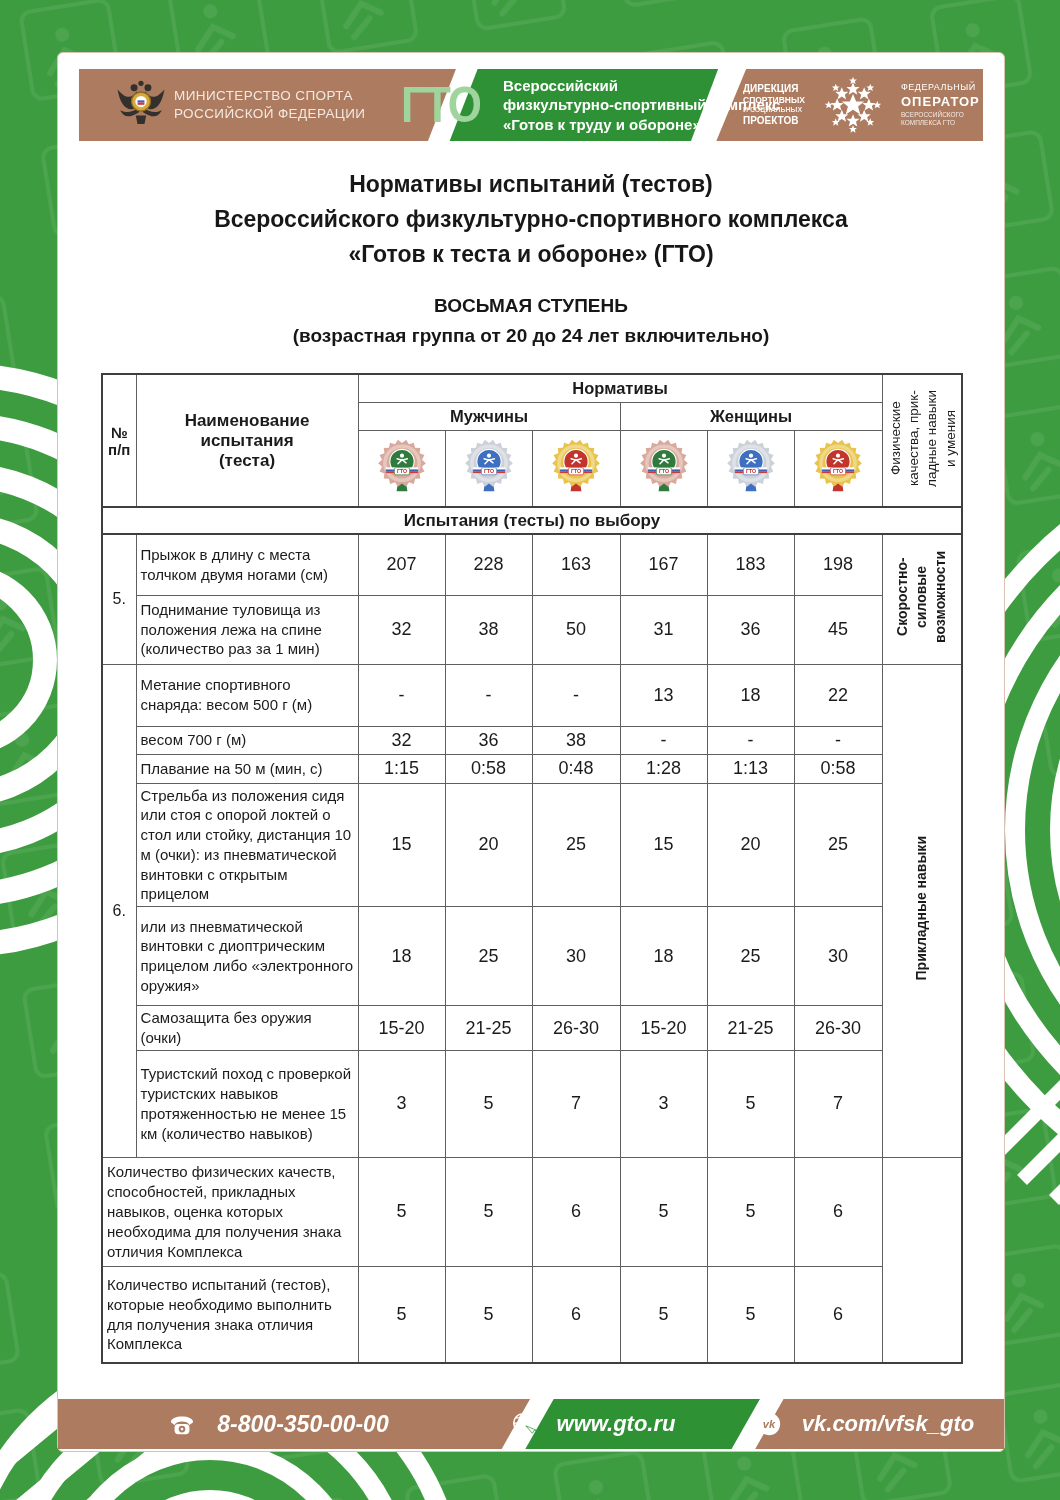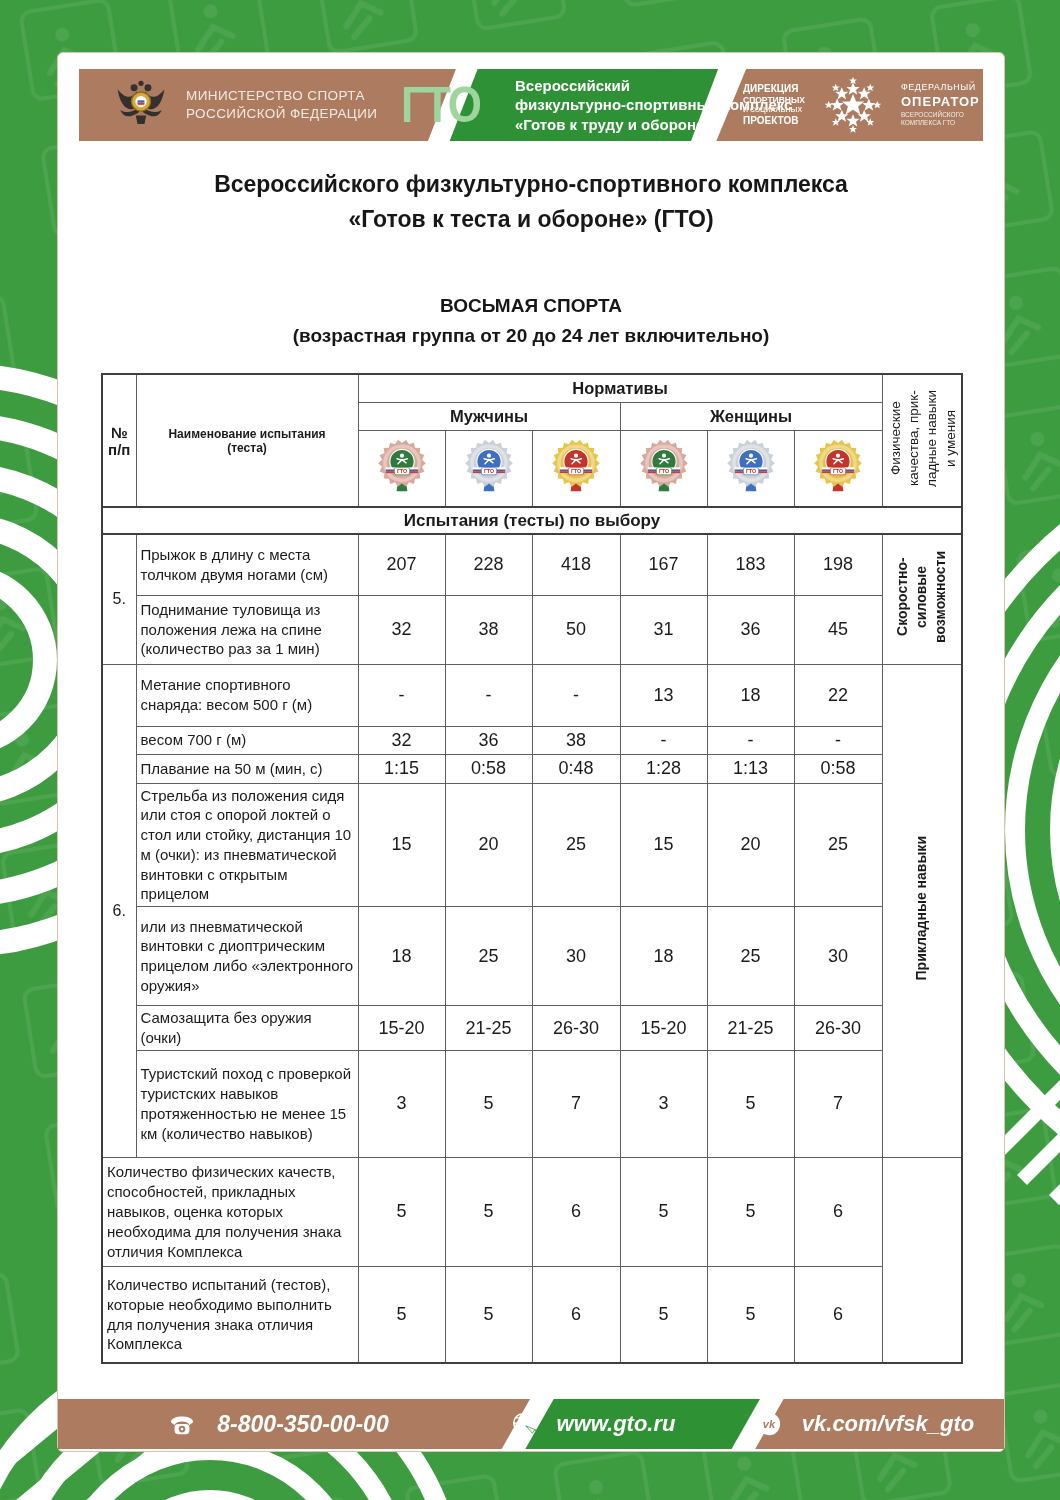--- a/index.html
+++ b/index.html
@@ -8,21 +8,21 @@
   .decor{position:absolute;left:0;top:0;z-index:0;pointer-events:none;}
   
   .card{position:absolute;left:57px;top:52px;width:946px;height:1398px;
         background:#ffffff;border:1px solid #d9c2b0;border-radius:6px;z-index:1;}
   
   .banner{position:absolute;left:21px;top:16px;width:904px;height:72px;}
   .seg{position:absolute;inset:0;}
   .seg.b1{background:#ad7b5f;clip-path:polygon(0 0,41.7% 0,38.6% 100%,0 100%);}
   .seg.g {background:#2e9135;clip-path:polygon(44.1% 0,70.7% 0,67.7% 100%,41% 100%);}
   .seg.b2{background:#ad7b5f;clip-path:polygon(73.8% 0,100% 0,100% 100%,70.5% 100%);}
-  .bn-group{position:absolute;display:flex;align-items:center;gap:19px;height:72px;color:#fff;}
+  .bn-group{position:absolute;display:flex;align-items:center;gap:7px;height:72px;color:#fff;}
   .bn-ministry{left:36px;}
   .bn-ministry .txt{font-size:13.5px;letter-spacing:.4px;line-height:1.35;color:#f3e9e2;}
   .bn-gto{left:322px;}
   .gto-logo{font-size:44px;font-weight:bold;color:#9fd49d;letter-spacing:-2px;
             transform:scaleY(1.12);line-height:1;}
   .bn-gto .txt{font-size:15px;font-weight:bold;line-height:1.3;margin-left:16px;}
   .bn-right{left:664px;gap:20px;}
   .dir-block{font-weight:bold;text-align:left;line-height:1.25;}
   .dir-block .l1{font-size:10px;}  .dir-block .l2{font-size:8.5px;}
   .dir-block .l3{font-size:7px;opacity:.85;} .dir-block .l4{font-size:10px;}
@@ -179,45 +179,46 @@
         <div class="op-block">
           <div class="l1">ФЕДЕРАЛЬНЫЙ</div>
           <div class="l2">ОПЕРАТОР</div>
           <div class="l3">ВСЕРОССИЙСКОГО</div>
           <div class="l4">КОМПЛЕКСА ГТО</div>
         </div>
       </div>
     </div>
 
     <div class="title-block">
+      <div>Нормативы испытаний (тестов)</div>
       <div>Всероссийского физкультурно-спортивного комплекса</div>
       <div>«Готов к теста и обороне» (ГТО)</div>
     </div>
     <div class="stage-block">
-      <div>ВОСЬМАЯ СПОРТА</div>
+      <div>ВОСЬМАЯ СТУПЕНЬ</div>
       <div>(возрастная группа от 20 до 24 лет включительно)</div>
     </div>
 
     <table class="norms-table">
       <colgroup>
         <col style="width:34px">
           <col style="width:222px">
         <col style="width:87px">
           <col style="width:87px">
           <col style="width:88px">
         <col style="width:87px">
           <col style="width:87px">
           <col style="width:88px">
         <col style="width:80px">
       </colgroup>
       <tbody>
       <tr style="height:28px">
         <td rowspan="3" class="c b hd pre" style="font-size:15px">№
 п/п</td>
-        <td rowspan="3" class="c b pre" style="font-size:12px">Наименование испытания
+        <td rowspan="3" class="c b pre" style="font-size:17px">Наименование испытания
 (теста)</td>
         <td colspan="6" class="c b hd">Нормативы</td>
         <td rowspan="3" class="c"><span class="vert-span">Физические
 качества, прик-
 ладные навыки
 и умения</span></td>
       </tr>
       <tr style="height:28px">
         <td colspan="3" class="c b hd">Мужчины</td>
         <td colspan="3" class="c b hd">Женщины</td>
@@ -310,21 +311,21 @@
       </tr>
       <tr style="height:27px" class="section-row">
         <td colspan="9" class="c b">Испытания (тесты) по выбору</td>
       </tr>
 
       <tr style="height:61px">
         <td rowspan="2" class="num">5.</td>
         <td class="name">Прыжок в длину с места толчком двумя ногами (см)</td>
         <td class="c v">207</td>
         <td class="c v">228</td>
-        <td class="c v">418</td>
+        <td class="c v">163</td>
         <td class="c v">167</td>
         <td class="c v">183</td>
         <td class="c v">198</td>
         <td rowspan="2" class="c"><span class="vert-span vert-b">Скоростно-
 силовые
 возможности</span></td>
       </tr>
       <tr style="height:69px">
         <td class="name">Поднимание туловища из положения лежа на спине (количество раз за 1 мин)</td>
         <td class="c v">32</td>

